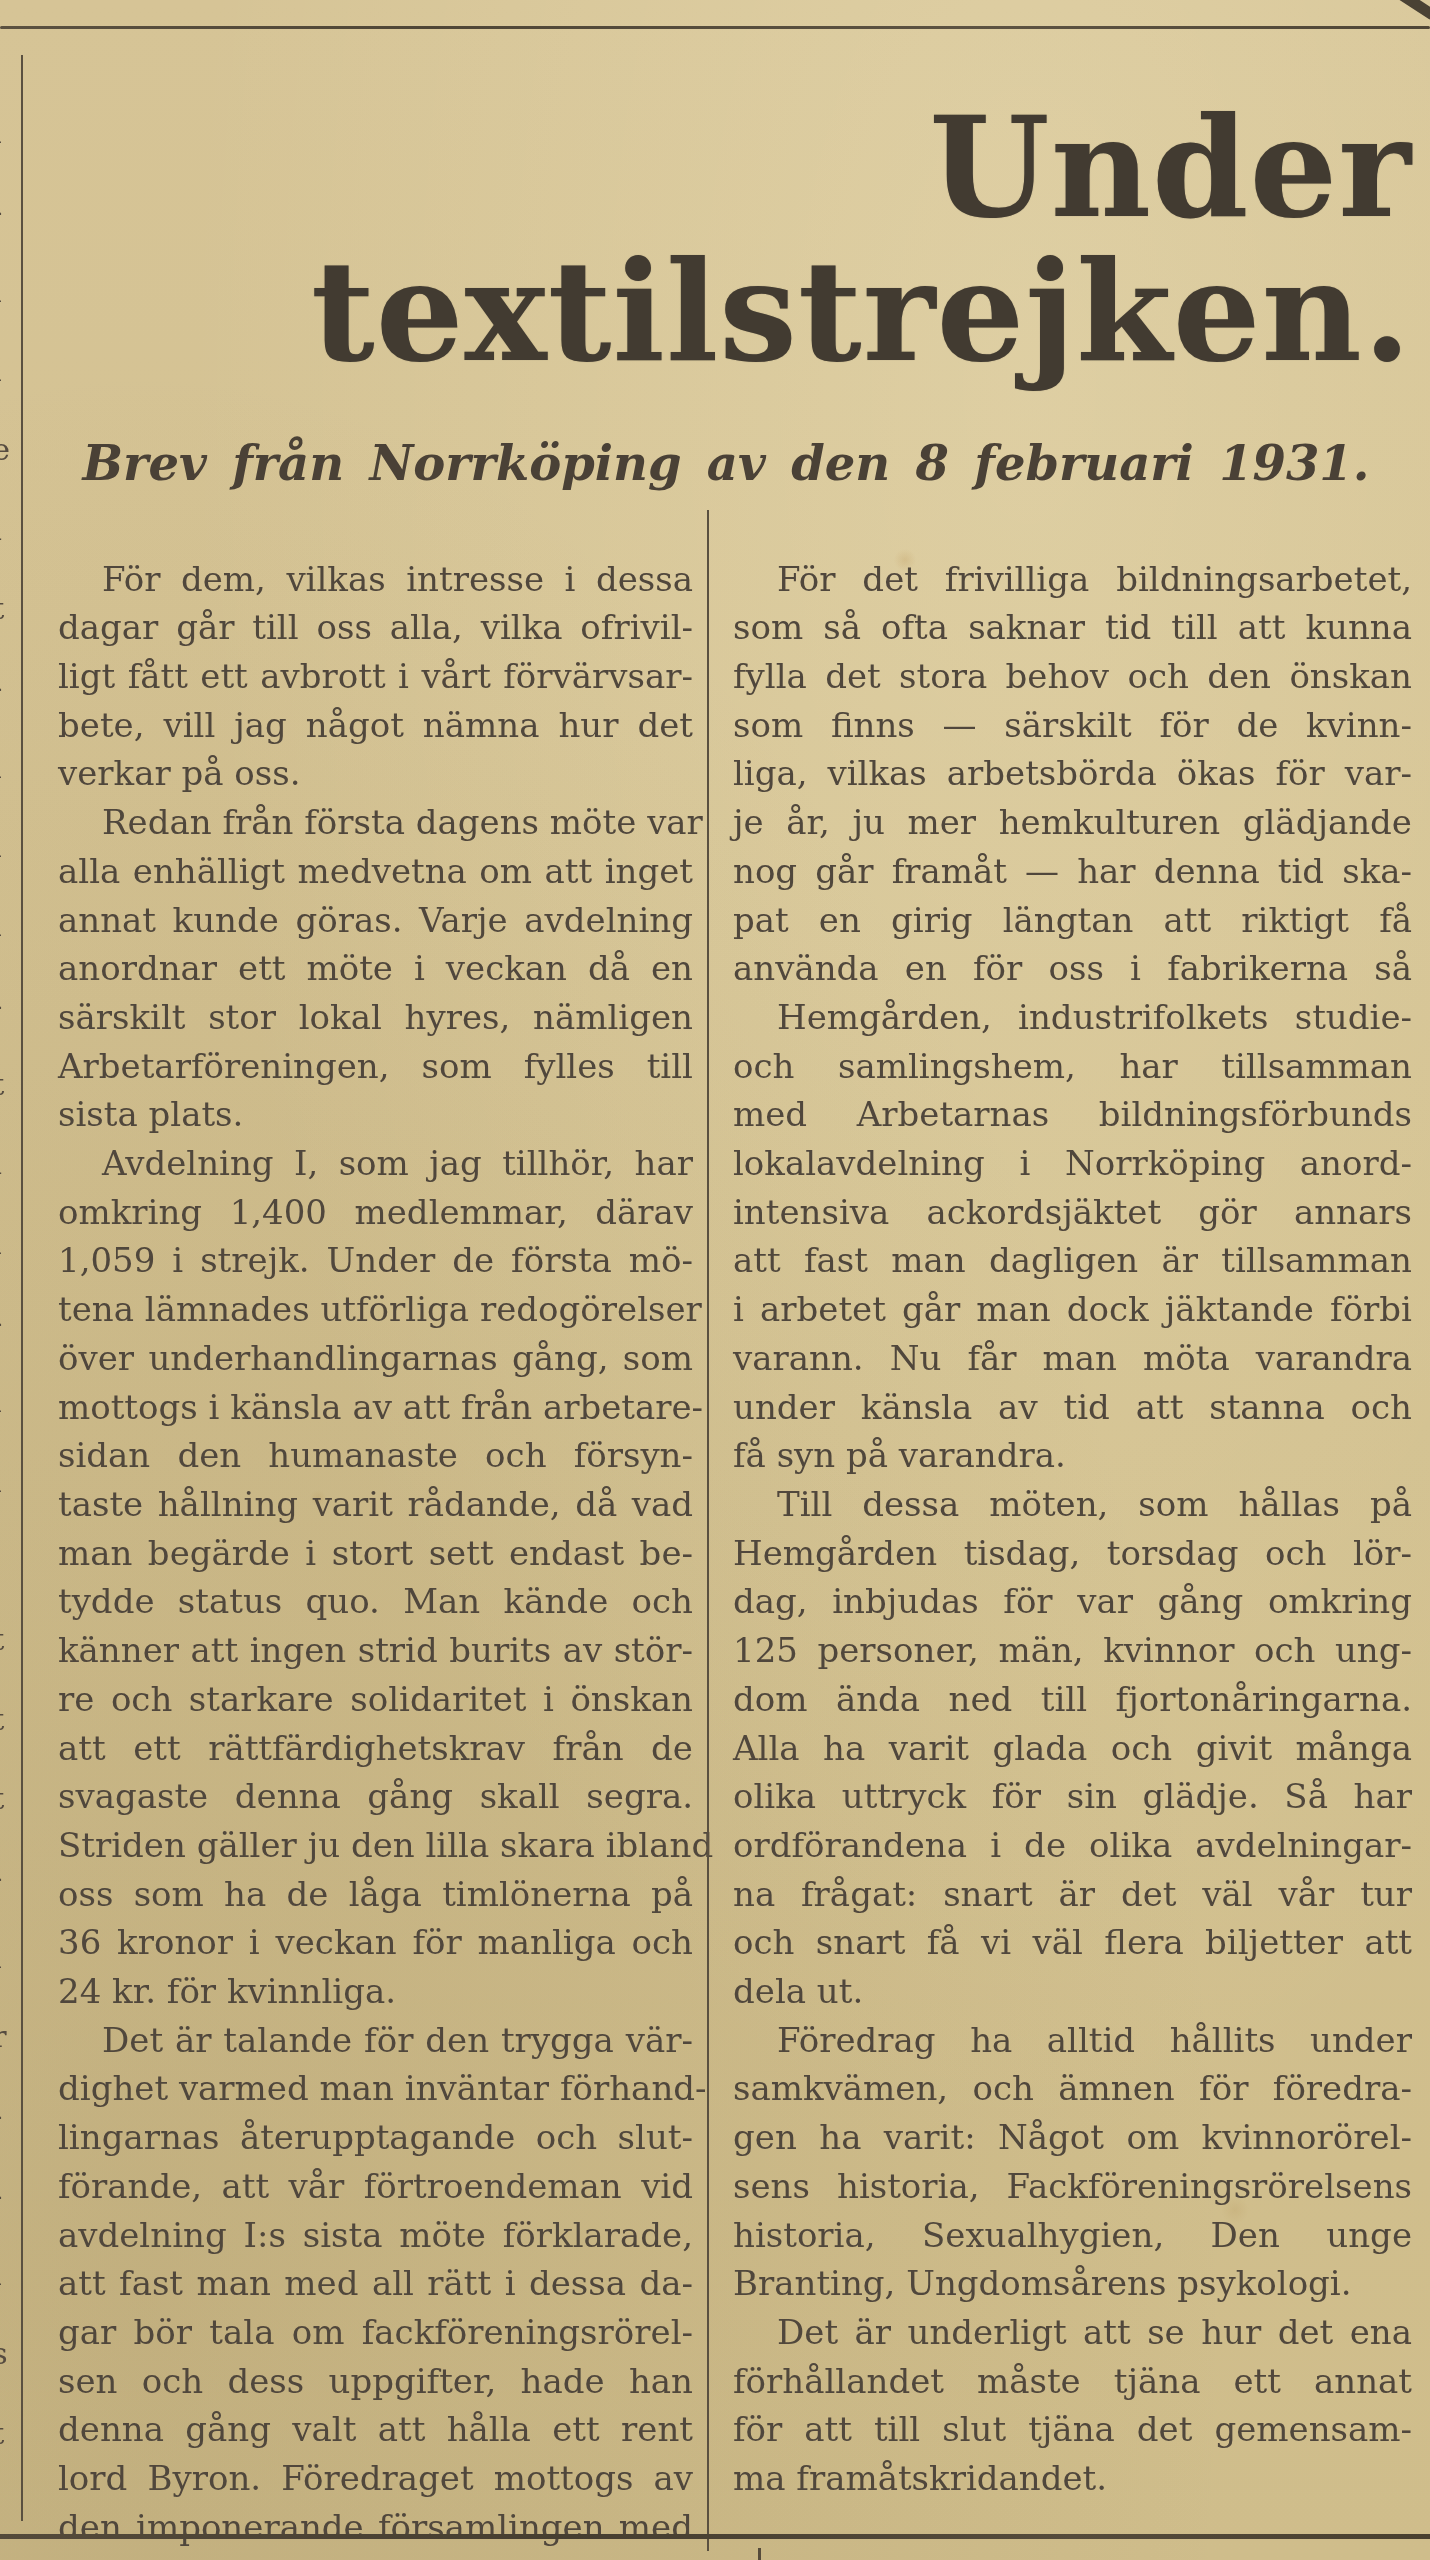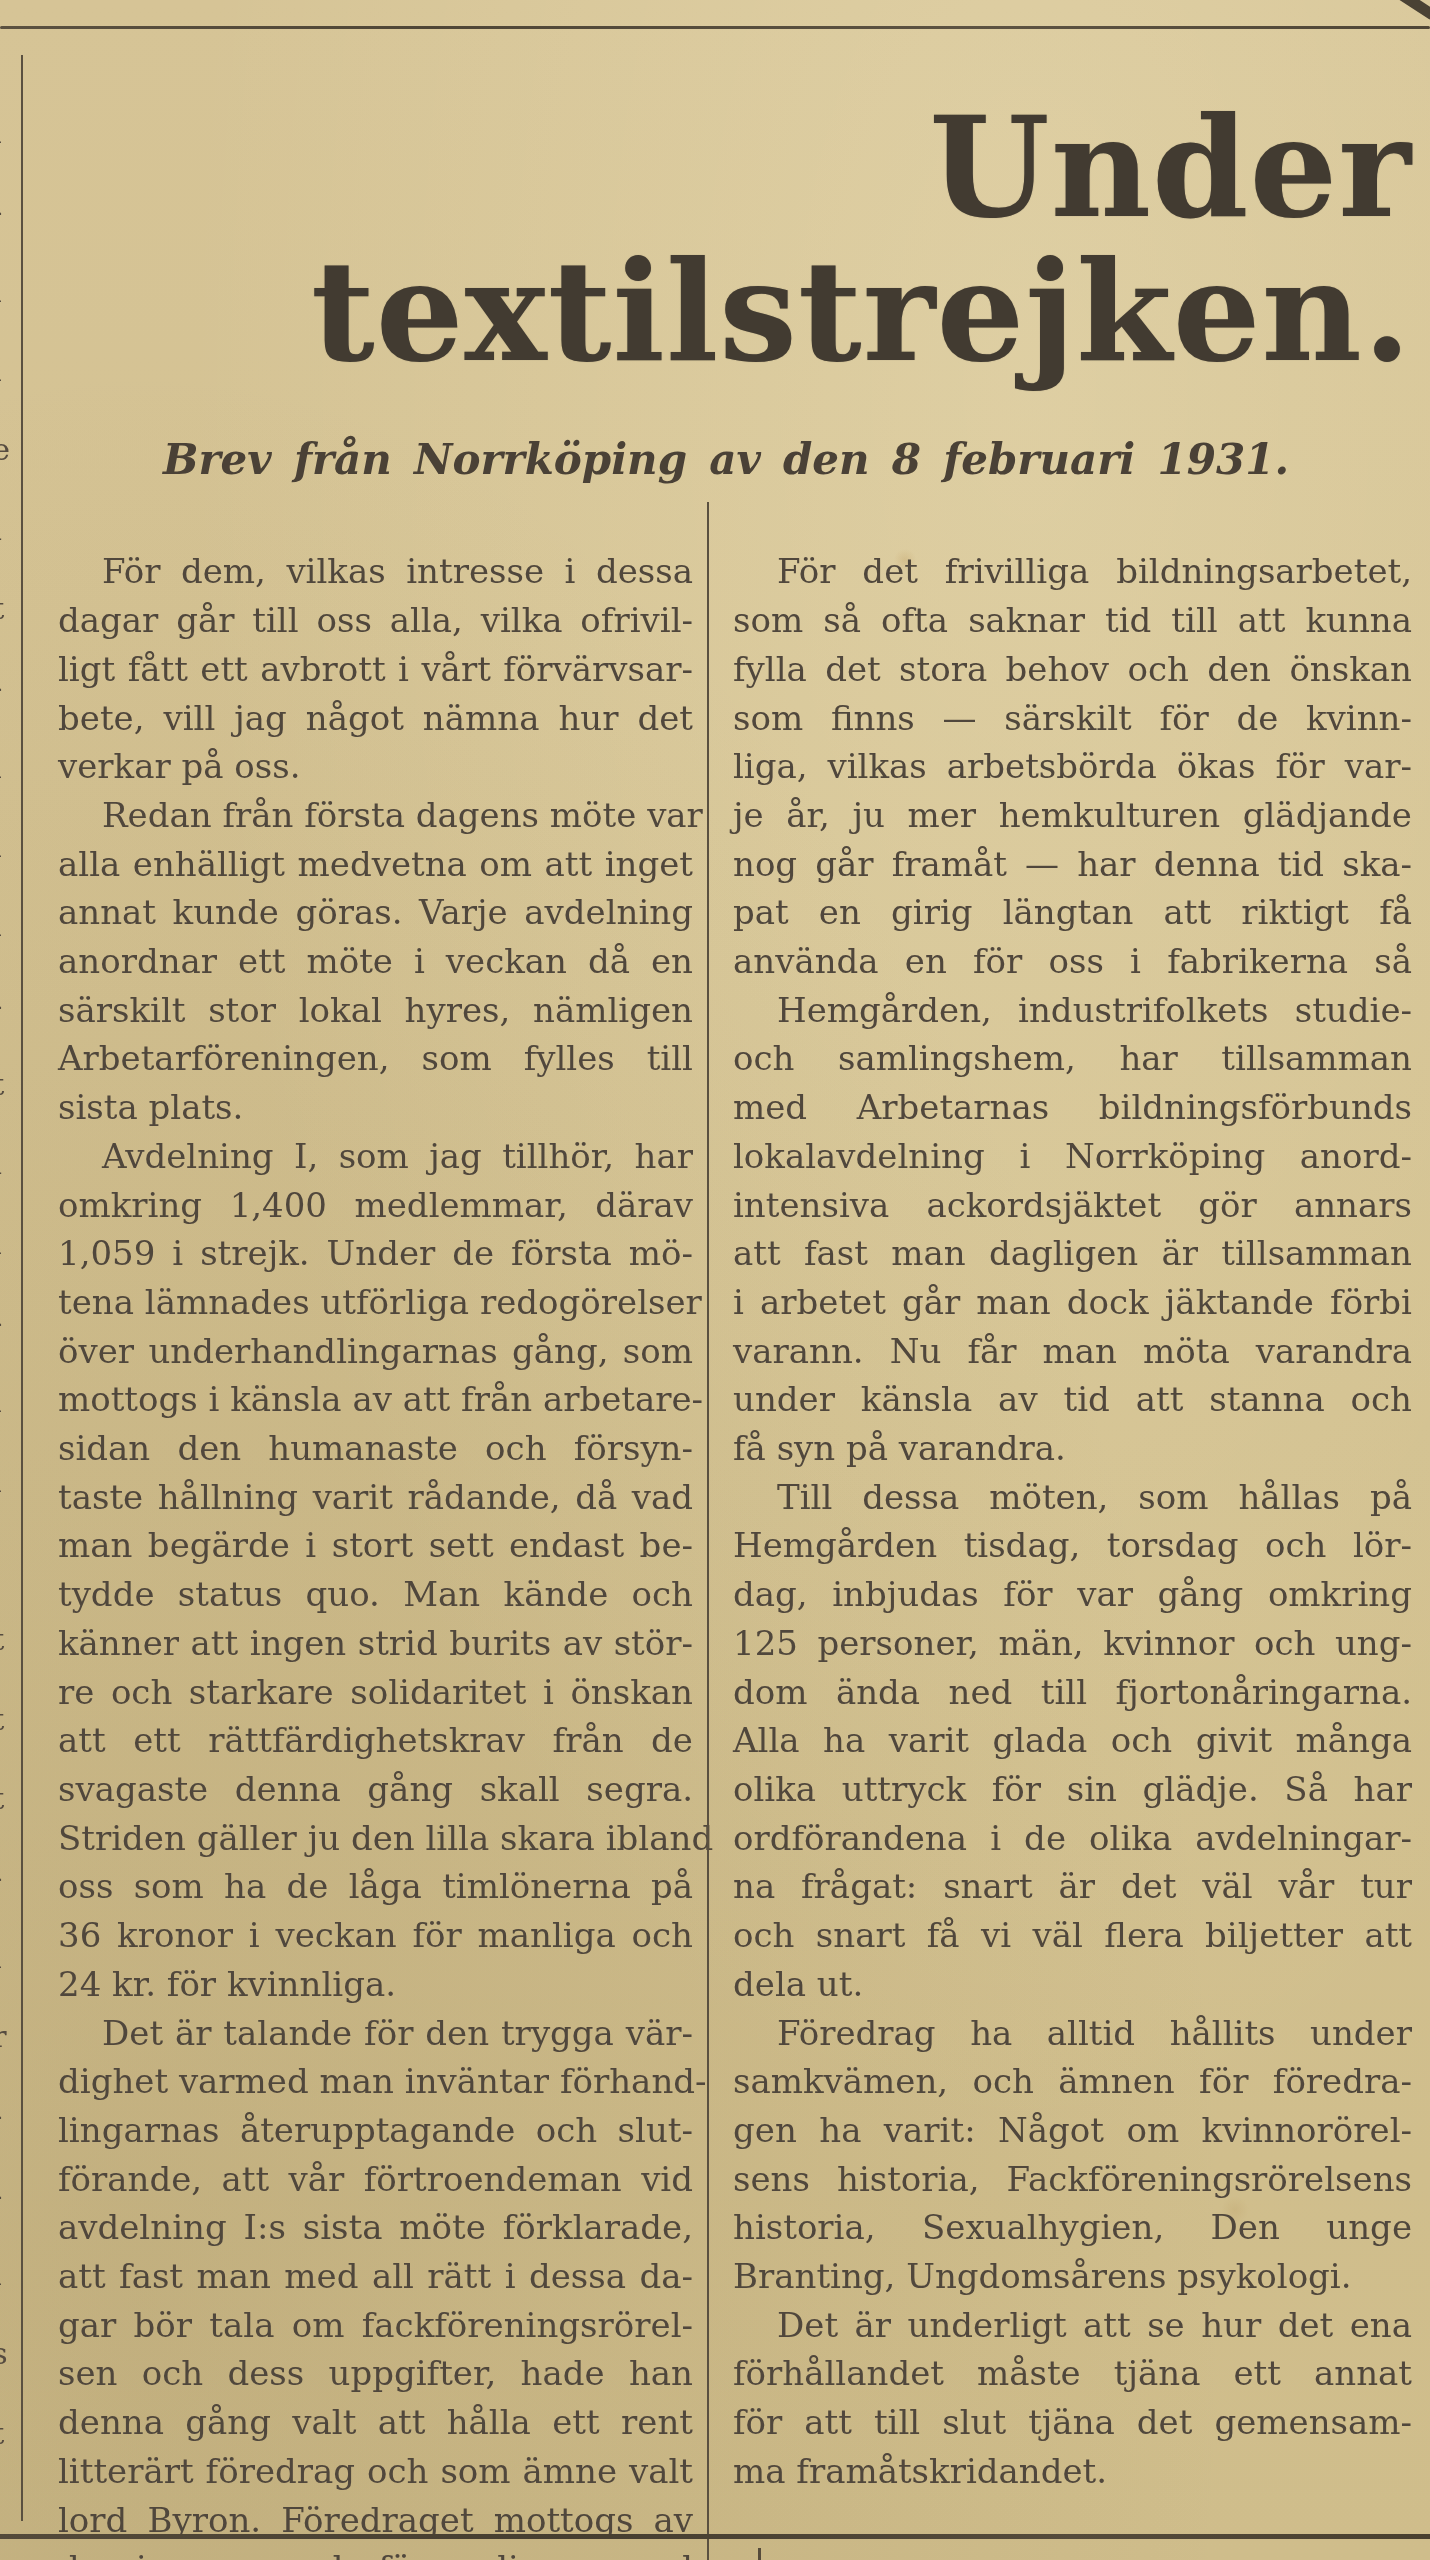--- a/index.html
+++ b/index.html
@@ -30,21 +30,21 @@
   .content{position:absolute;left:40px;top:70px;width:1372px;}
   .title{
     margin:26px 0 0 0;
     font-size:138px;line-height:1.04;font-weight:bold;
     text-align:right;color:#423b31;
     word-spacing:0.42em;letter-spacing:1px;
     text-shadow:0 0 1px rgba(66,59,49,0.4);
   }
   .subtitle{
     margin-top:52px;
-    font-size:42px;line-height:1.2;font-weight:bold;font-style:italic;
+    font-size:48px;line-height:1.2;font-weight:bold;font-style:italic;
     text-align:center;color:#4a4136;word-spacing:0.18em;
   }
   .cols{display:flex;margin-top:62px;padding-left:18px;}
   .col{font-size:34px;color:#50473c;}
   .col-left{width:635px;}
   .col-right{flex:1;}
   .col-divider{width:2px;background:#5a5040;margin:-45px 24px 0 14px;}
   .para{margin:0;}
   .line{line-height:48.7px;white-space:nowrap;text-align:justify;text-align-last:justify;}
   .line.indent{text-indent:44px;}
@@ -140,21 +140,20 @@
             <div class="para">
               <div class="line indent">Det är talande för den trygga vär-</div>
               <div class="line">dighet varmed man inväntar förhand-</div>
               <div class="line">lingarnas återupptagande och slut-</div>
               <div class="line">förande, att vår förtroendeman vid</div>
               <div class="line">avdelning I:s sista möte förklarade,</div>
               <div class="line">att fast man med all rätt i dessa da-</div>
               <div class="line">gar bör tala om fackföreningsrörel-</div>
               <div class="line">sen och dess uppgifter, hade han</div>
               <div class="line">denna gång valt att hålla ett rent</div>
-              <div class="line">litterärt föredrag och som ämne valt</div>
               <div class="line">lord Byron. Föredraget mottogs av</div>
               <div class="line">den imponerande församlingen med</div>
             </div>
           </div>
       </div>
       <div class="col-divider"></div>
       <div class="col col-right">
         <div class="para-host">
             <div class="para">
               <div class="line indent">För det frivilliga bildningsarbetet,</div>

